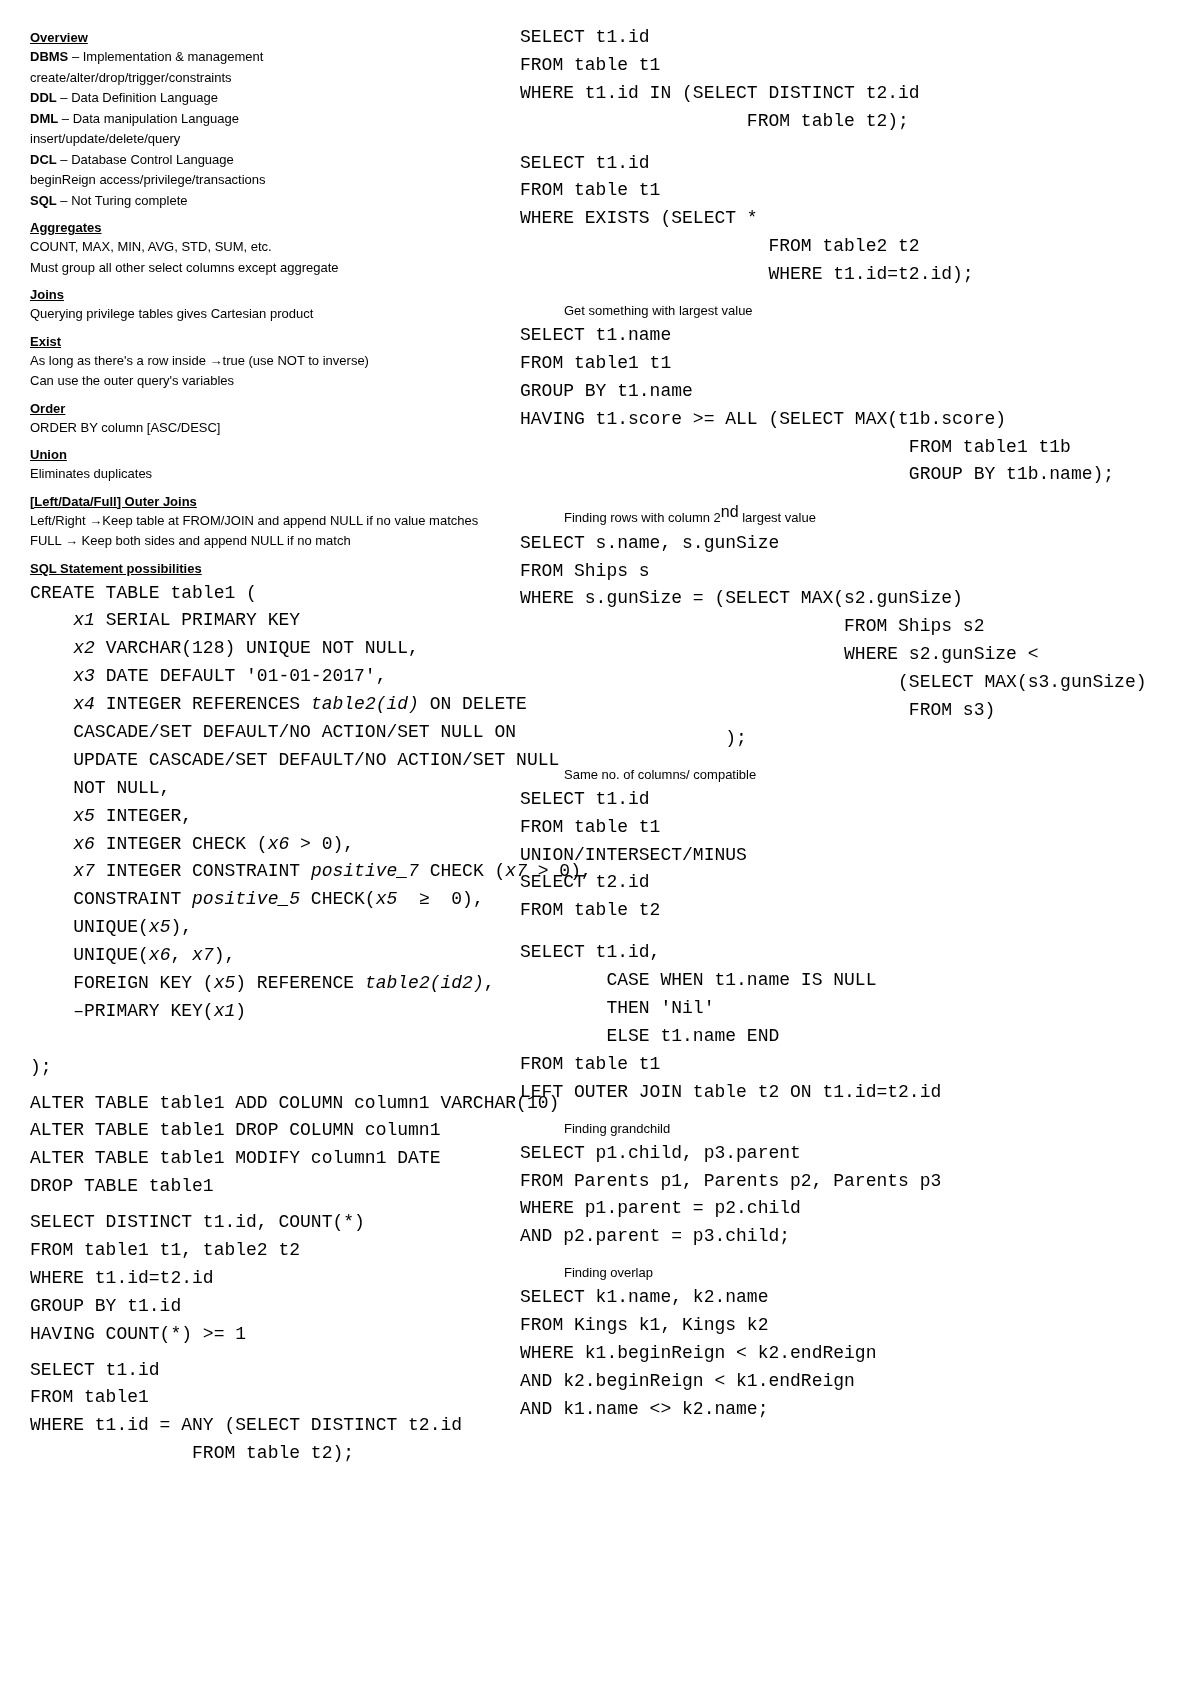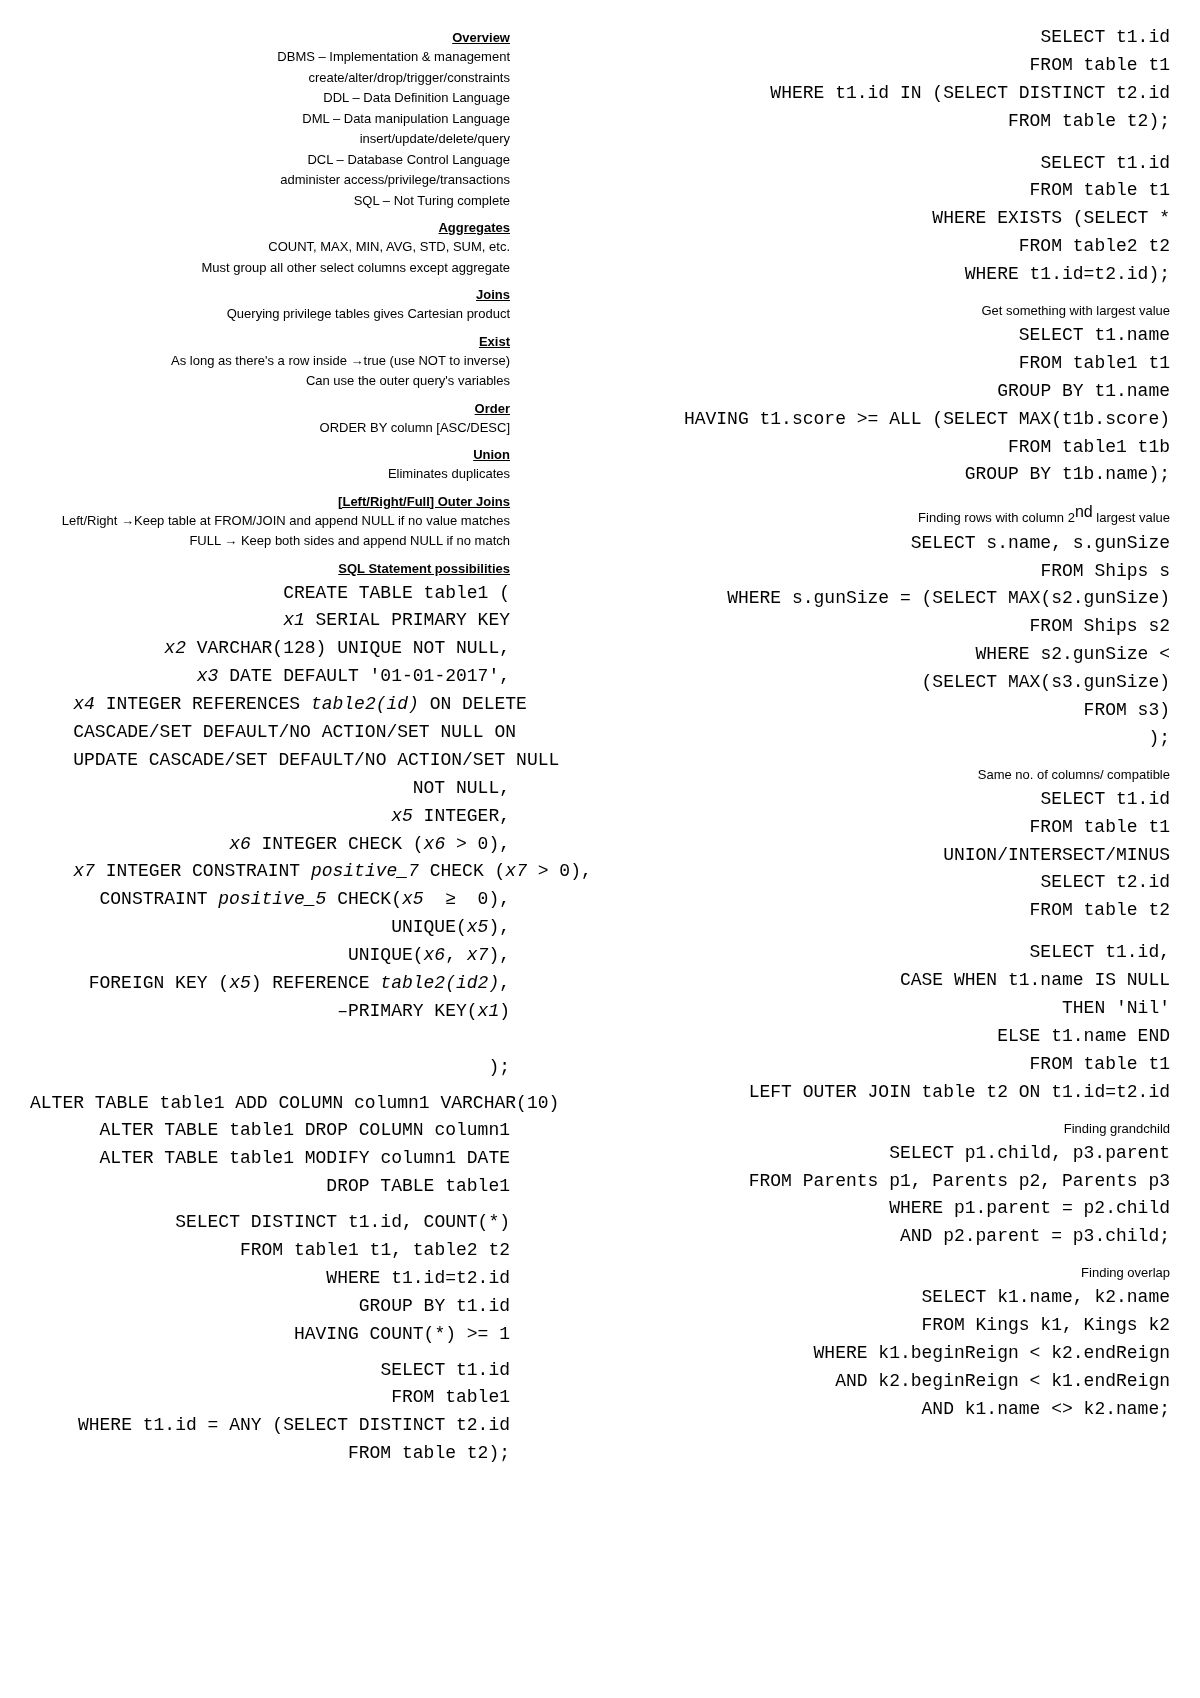--- a/index.html
+++ b/index.html
@@ -14,21 +14,20 @@
       font-size: 13px;
       color: #000000;
       padding: 20px 30px;
       width: 1200px;
       min-height: 1698px;
     }
 
     .page-container {
       display: flex;
       width: 100%;
-      text-align: right;
     }
 
     .left-column {
       flex: 0 0 480px;
       width: 480px;
     }
 
     .right-column {
       flex: 1;
       padding-left: 10px;
@@ -36,21 +35,21 @@
 
     .section-title {
       font-weight: bold;
       text-decoration: underline;
       margin-top: 10px;
       margin-bottom: 2px;
       display: block;
     }
 
     .bold {
-      font-weight: normal;
+      font-weight: bold;
     }
 
     p, .line {
       line-height: 1.5;
       margin-bottom: 1px;
     }
 
     .section {
       margin-bottom: 8px;
     }
@@ -86,21 +85,21 @@
   <div class="left-column">
 
     <div class="section">
       <span class="section-title">Overview</span>
       <div class="line"><span class="bold">DBMS</span><span> – Implementation &amp; management</span></div>
       <div class="line">create/alter/drop/trigger/constraints</div>
       <div class="line"><span class="bold">DDL</span><span> – Data Definition Language</span></div>
       <div class="line"><span class="bold">DML</span><span> – Data manipulation Language</span></div>
       <div class="line">insert/update/delete/query</div>
       <div class="line"><span class="bold">DCL</span><span> – Database Control Language</span></div>
-      <div class="line">administer access/privilege/transactions</div>
+      <div class="line">beginReign access/privilege/transactions</div>
       <div class="line"><span class="bold">SQL</span><span> – Not Turing complete</span></div>
     </div>
 
     <div class="section">
       <span class="section-title">Aggregates</span>
       <div class="line">COUNT, MAX, MIN, AVG, STD, SUM, etc.</div>
       <div class="line">Must group all other select columns except aggregate</div>
     </div>
 
     <div class="section">
@@ -118,21 +117,21 @@
       <span class="section-title">Order</span>
       <div class="line">ORDER BY column [ASC/DESC]</div>
     </div>
 
     <div class="section">
       <span class="section-title">Union</span>
       <div class="line">Eliminates duplicates</div>
     </div>
 
     <div class="section">
-      <span class="section-title">[Left/Right/Full] Outer Joins</span>
+      <span class="section-title">[Left/Data/Full] Outer Joins</span>
       <div class="line">Left/Right →Keep table at FROM/JOIN and append NULL if no value matches</div>
       <div class="line">FULL → Keep both sides and append NULL if no match</div>
     </div>
 
     <div class="section">
       <span class="section-title">SQL Statement possibilities</span>
       <div class="code-block">CREATE TABLE table1 (
     <em>x1</em> SERIAL PRIMARY KEY
     <em>x2</em> VARCHAR(128) UNIQUE NOT NULL,
     <em>x3</em> DATE DEFAULT '01-01-2017',

